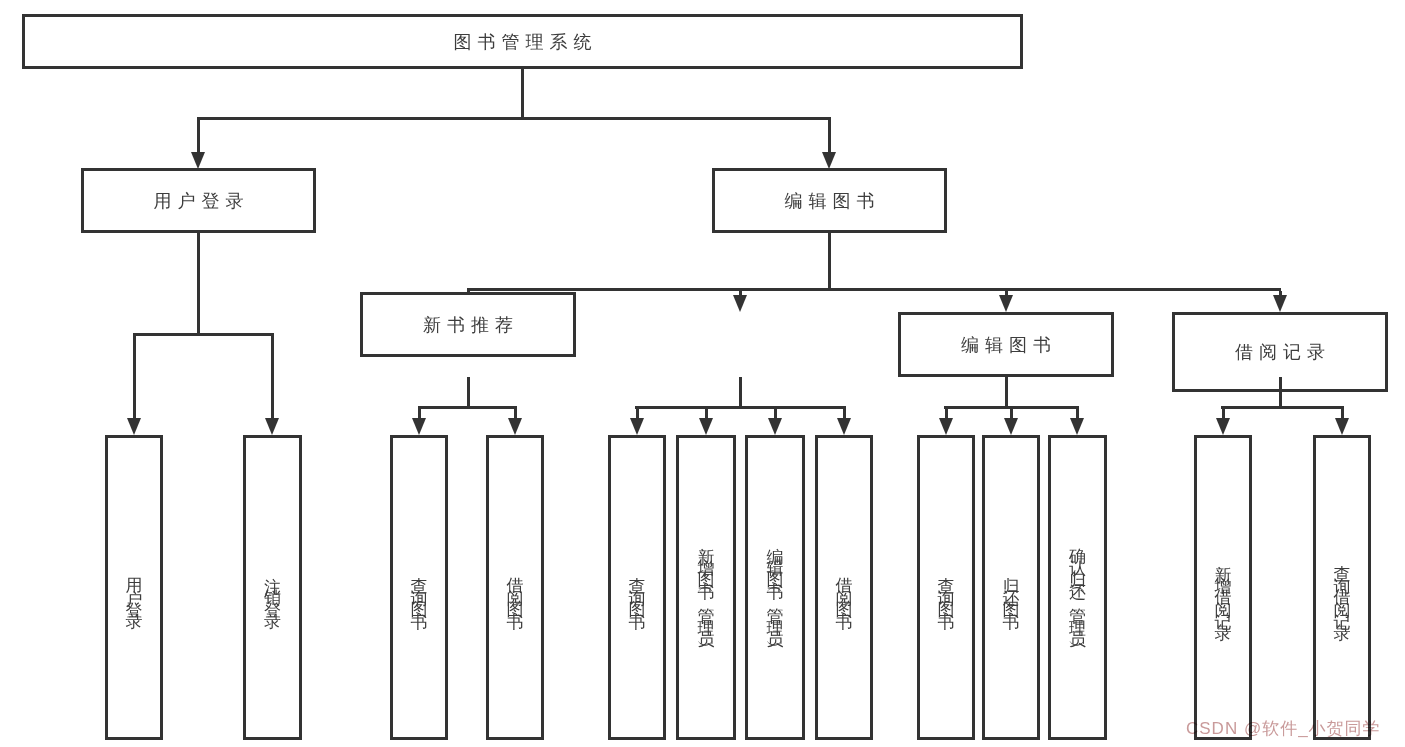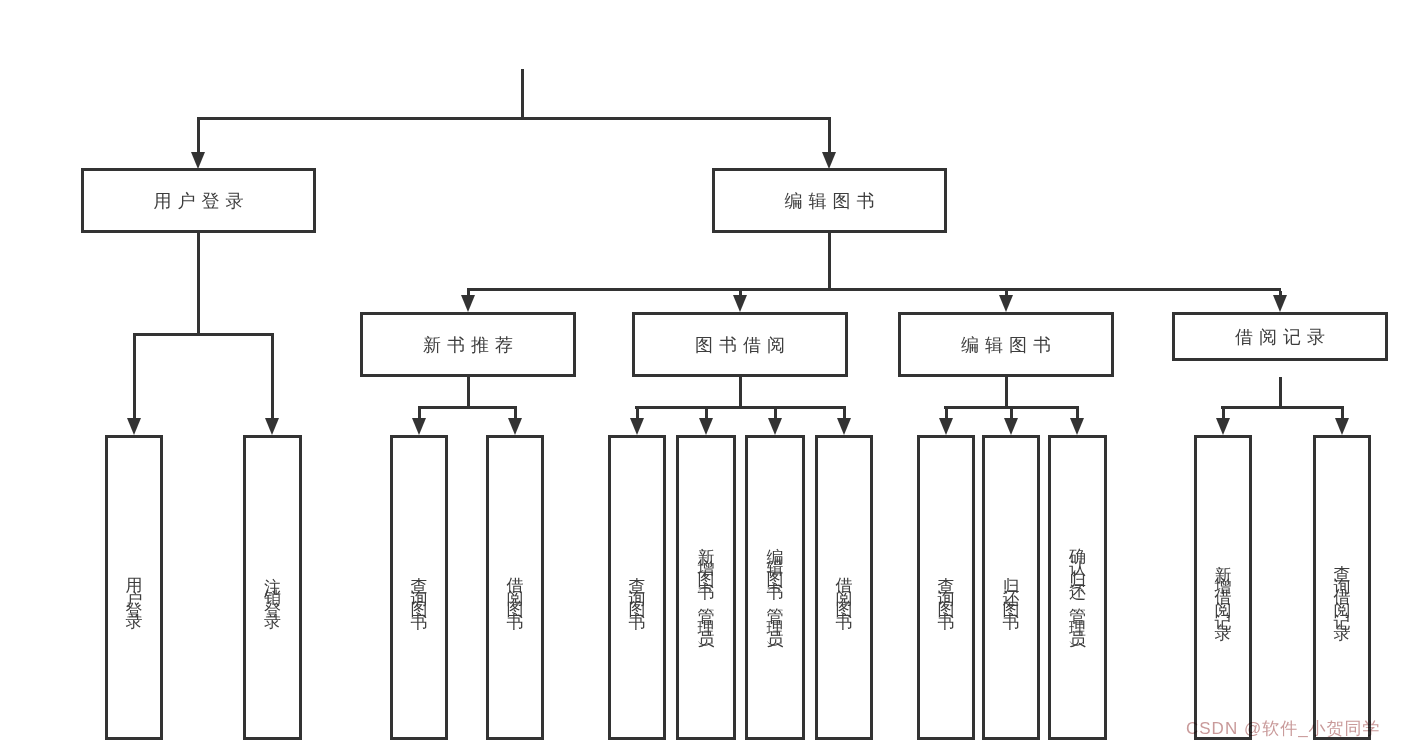--- a/index.html
+++ b/index.html
@@ -53,20 +53,21 @@
     mix-blend-mode:multiply;
     white-space:nowrap;
     text-align:center;
   }
 </style>
 </head>
 <body>
 
 <div class="canvas">
 
+  <div class="box" style="left:22px;top:14px;width:1001px;height:55px;">图书管理系统</div>
 
   <div class="vl" style="left:521px;top:69px;height:48px;"></div>
   <div class="hl" style="left:197px;top:117px;width:634px;"></div>
   <div class="vl" style="left:197px;top:120px;height:32px;"></div>
   <div class="vl" style="left:828px;top:120px;height:32px;"></div>
   <div class="ar" style="left:191px;top:152px;"></div>
   <div class="ar" style="left:822px;top:152px;"></div>
 
   <div class="box" style="left:81px;top:168px;width:235px;height:65px;">用户登录</div>
   <div class="box" style="left:712px;top:168px;width:235px;height:65px;">编辑图书</div>
@@ -82,24 +83,23 @@
   <div class="hl" style="left:467px;top:288px;width:814px;"></div>
   <div class="vl" style="left:467px;top:291px;height:6px;"></div>
   <div class="vl" style="left:739px;top:291px;height:6px;"></div>
   <div class="vl" style="left:1005px;top:291px;height:6px;"></div>
   <div class="vl" style="left:1279px;top:291px;height:6px;"></div>
   <div class="ar" style="left:461px;top:295px;"></div>
   <div class="ar" style="left:733px;top:295px;"></div>
   <div class="ar" style="left:999px;top:295px;"></div>
   <div class="ar" style="left:1273px;top:295px;"></div>
 
-  <div class="box" style="left:360px;top:312px;width:216px;height:65px;">新书推荐</div>
-  <div class="box" style="left:632px;top:312px;width:216px;height:65px;">图书借阅</div>
+  <div class="box" style="left:360px;top:292px;width:216px;height:65px;">新书推荐</div>
   <div class="box" style="left:898px;top:312px;width:216px;height:65px;">编辑图书</div>
-  <div class="box" style="left:1172px;top:312px;width:216px;height:49px;">借阅记录</div>
+  <div class="box" style="left:1172px;top:312px;width:216px;height:80px;">借阅记录</div>
 
   <div class="vl" style="left:467px;top:377px;height:29px;"></div>
   <div class="vl" style="left:739px;top:377px;height:29px;"></div>
   <div class="vl" style="left:1005px;top:377px;height:29px;"></div>
   <div class="vl" style="left:1279px;top:377px;height:29px;"></div>
 
   <div class="hl" style="left:418px;top:406px;width:99px;"></div>
   <div class="hl" style="left:635px;top:406px;width:211px;"></div>
   <div class="hl" style="left:944px;top:406px;width:135px;"></div>
   <div class="hl" style="left:1221px;top:406px;width:123px;"></div>

